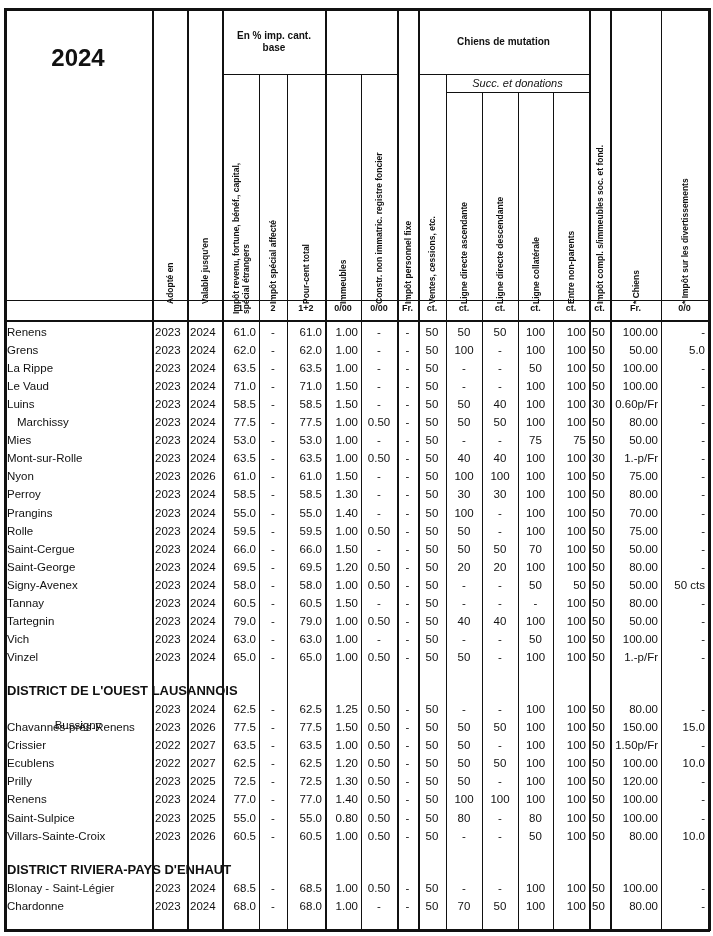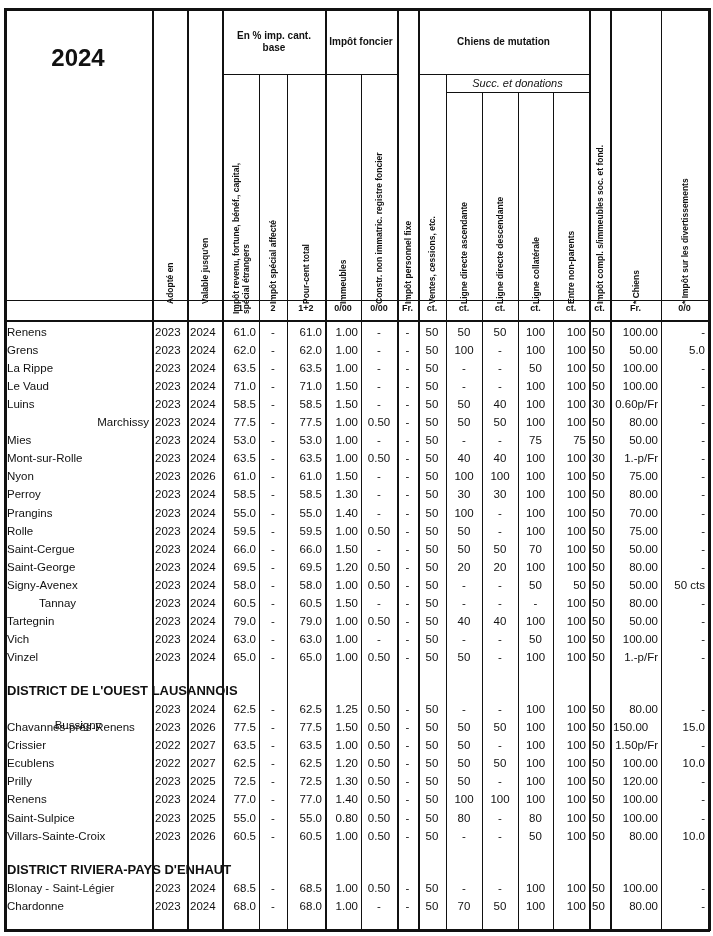--- a/index.html
+++ b/index.html
@@ -18,21 +18,20 @@
   .cell { position:absolute; font-size:11.5px; white-space:nowrap; line-height:18px; }
   .section { position:absolute; font-weight:bold; font-size:13px; white-space:nowrap; }
 </style>
 </head>
 <body>
 
 <div id="sheet">
   <div class="title" style="left:4px;top:44px;width:148px;">2024</div>
 
   <div class="grp" style="left:224px;top:8px;width:100px;height:67px;padding:0 6px;box-sizing:border-box;">En % imp. cant. base</div>
-  <div class="grp" style="left:325px;top:8px;width:72px;height:67px;">Impôt foncier</div>
   <div class="grp" style="left:418px;top:8px;width:171px;height:67px;">Chiens de mutation</div>
   <div class="succ" style="left:446px;top:77px;width:143px;">Succ. et donations</div>
 
   <div id="vheads">
       <div class="vhead" style="left: 174.5px; top: 294px;">Adopté en</div>
       <div class="vhead" style="left: 209.5px; top: 294px;">Valable jusqu'en</div>
       <div class="vhead" style="white-space: nowrap; left: 250.5px; top: 294px;">
         <div>Impôt revenu, fortune, bénéf., capital,</div>
         <div>spécial étrangers</div>
       </div>
@@ -158,21 +157,21 @@
         <div class="cell" style="left: 421px; width: 22px; top: 0px; text-align: center;">50</div>
         <div class="cell" style="left: 449px; width: 30px; top: 0px; text-align: center;">50</div>
         <div class="cell" style="left: 485px; width: 30px; top: 0px; text-align: center;">40</div>
         <div class="cell" style="left: 521px; width: 29px; top: 0px; text-align: center;">100</div>
         <div class="cell" style="left: 556px; width: 30px; top: 0px; text-align: right;">100</div>
         <div class="cell" style="left: 592px; width: 15px; top: 0px; text-align: left;">30</div>
         <div class="cell" style="left: 613px; width: 45px; top: 0px; text-align: right;">0.60p/Fr</div>
         <div class="cell" style="left: 664px; width: 41px; top: 0px; text-align: right;">-</div>
       </div>
       <div class="abs" style="left: 0px; top: 413.25px; width: 713px; height: 18.05px;">
-        <div class="cell" style="left: 7px; width: 142px; top: 0px; text-align: right;">Marchissy</div>
+        <div class="cell" style="left: 17px; width: 142px; top: 0px; text-align: left;">Marchissy</div>
         <div class="cell" style="left: 155px; width: 29px; top: 0px; text-align: left;">2023</div>
         <div class="cell" style="left: 190px; width: 29px; top: 0px; text-align: left;">2024</div>
         <div class="cell" style="left: 225px; width: 31px; top: 0px; text-align: right;">77.5</div>
         <div class="cell" style="left: 262px; width: 22px; top: 0px; text-align: center;">-</div>
         <div class="cell" style="left: 290px; width: 32px; top: 0px; text-align: right;">77.5</div>
         <div class="cell" style="left: 328px; width: 30px; top: 0px; text-align: right;">1.00</div>
         <div class="cell" style="left: 364px; width: 30px; top: 0px; text-align: center;">0.50</div>
         <div class="cell" style="left: 400px; width: 15px; top: 0px; text-align: center;">-</div>
         <div class="cell" style="left: 421px; width: 22px; top: 0px; text-align: center;">50</div>
         <div class="cell" style="left: 449px; width: 30px; top: 0px; text-align: center;">50</div>
@@ -348,21 +347,21 @@
         <div class="cell" style="left: 421px; width: 22px; top: 0px; text-align: center;">50</div>
         <div class="cell" style="left: 449px; width: 30px; top: 0px; text-align: center;">-</div>
         <div class="cell" style="left: 485px; width: 30px; top: 0px; text-align: center;">-</div>
         <div class="cell" style="left: 521px; width: 29px; top: 0px; text-align: center;">50</div>
         <div class="cell" style="left: 556px; width: 30px; top: 0px; text-align: right;">50</div>
         <div class="cell" style="left: 592px; width: 15px; top: 0px; text-align: left;">50</div>
         <div class="cell" style="left: 613px; width: 45px; top: 0px; text-align: right;">50.00</div>
         <div class="cell" style="left: 664px; width: 41px; top: 0px; text-align: right;">50 cts</div>
       </div>
       <div class="abs" style="left: 0px; top: 593.75px; width: 713px; height: 18.05px;">
-        <div class="cell" style="left: 7px; width: 142px; top: 0px; text-align: left; margin-left: 32px;">Tannay</div>
+        <div class="cell" style="left: 7px; width: 142px; top: 0px; text-align: left;">Tannay</div>
         <div class="cell" style="left: 155px; width: 29px; top: 0px; text-align: left;">2023</div>
         <div class="cell" style="left: 190px; width: 29px; top: 0px; text-align: left;">2024</div>
         <div class="cell" style="left: 225px; width: 31px; top: 0px; text-align: right;">60.5</div>
         <div class="cell" style="left: 262px; width: 22px; top: 0px; text-align: center;">-</div>
         <div class="cell" style="left: 290px; width: 32px; top: 0px; text-align: right;">60.5</div>
         <div class="cell" style="left: 328px; width: 30px; top: 0px; text-align: right;">1.50</div>
         <div class="cell" style="left: 364px; width: 30px; top: 0px; text-align: center;">-</div>
         <div class="cell" style="left: 400px; width: 15px; top: 0px; text-align: center;">-</div>
         <div class="cell" style="left: 421px; width: 22px; top: 0px; text-align: center;">50</div>
         <div class="cell" style="left: 449px; width: 30px; top: 0px; text-align: center;">-</div>
@@ -459,21 +458,21 @@
         <div class="cell" style="left: 290px; width: 32px; top: 0px; text-align: right;">77.5</div>
         <div class="cell" style="left: 328px; width: 30px; top: 0px; text-align: right;">1.50</div>
         <div class="cell" style="left: 364px; width: 30px; top: 0px; text-align: center;">0.50</div>
         <div class="cell" style="left: 400px; width: 15px; top: 0px; text-align: center;">-</div>
         <div class="cell" style="left: 421px; width: 22px; top: 0px; text-align: center;">50</div>
         <div class="cell" style="left: 449px; width: 30px; top: 0px; text-align: center;">50</div>
         <div class="cell" style="left: 485px; width: 30px; top: 0px; text-align: center;">50</div>
         <div class="cell" style="left: 521px; width: 29px; top: 0px; text-align: center;">100</div>
         <div class="cell" style="left: 556px; width: 30px; top: 0px; text-align: right;">100</div>
         <div class="cell" style="left: 592px; width: 15px; top: 0px; text-align: left;">50</div>
-        <div class="cell" style="left: 613px; width: 45px; top: 0px; ">150.00</div>
+        <div class="cell" style="left: 613px; width: 45px; top: 0px; text-align: right;">150.00</div>
         <div class="cell" style="left: 664px; width: 41px; top: 0px; text-align: right;">15.0</div>
       </div>
       <div class="abs" style="left: 0px; top: 736.345px; width: 713px; height: 18.05px;">
         <div class="cell" style="left: 7px; width: 142px; top: 0px; text-align: left;">Crissier</div>
         <div class="cell" style="left: 155px; width: 29px; top: 0px; text-align: left;">2022</div>
         <div class="cell" style="left: 190px; width: 29px; top: 0px; text-align: left;">2027</div>
         <div class="cell" style="left: 225px; width: 31px; top: 0px; text-align: right;">63.5</div>
         <div class="cell" style="left: 262px; width: 22px; top: 0px; text-align: center;">-</div>
         <div class="cell" style="left: 290px; width: 32px; top: 0px; text-align: right;">63.5</div>
         <div class="cell" style="left: 328px; width: 30px; top: 0px; text-align: right;">1.00</div>

